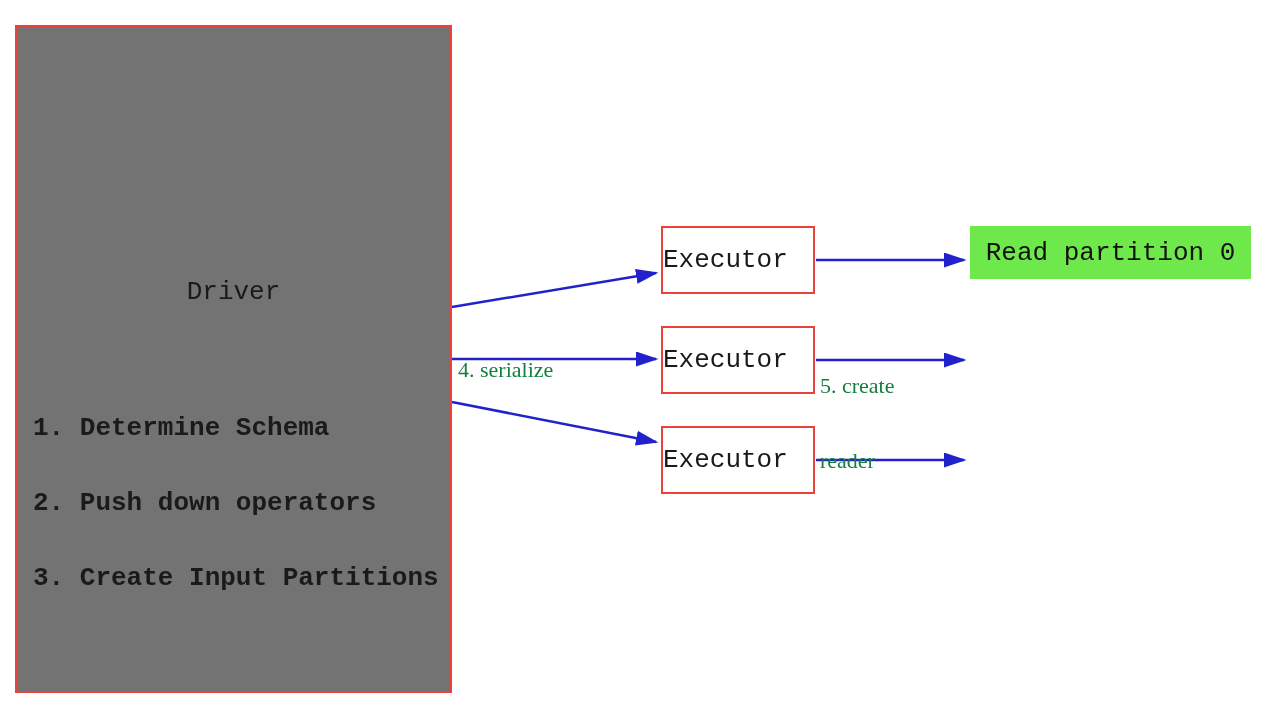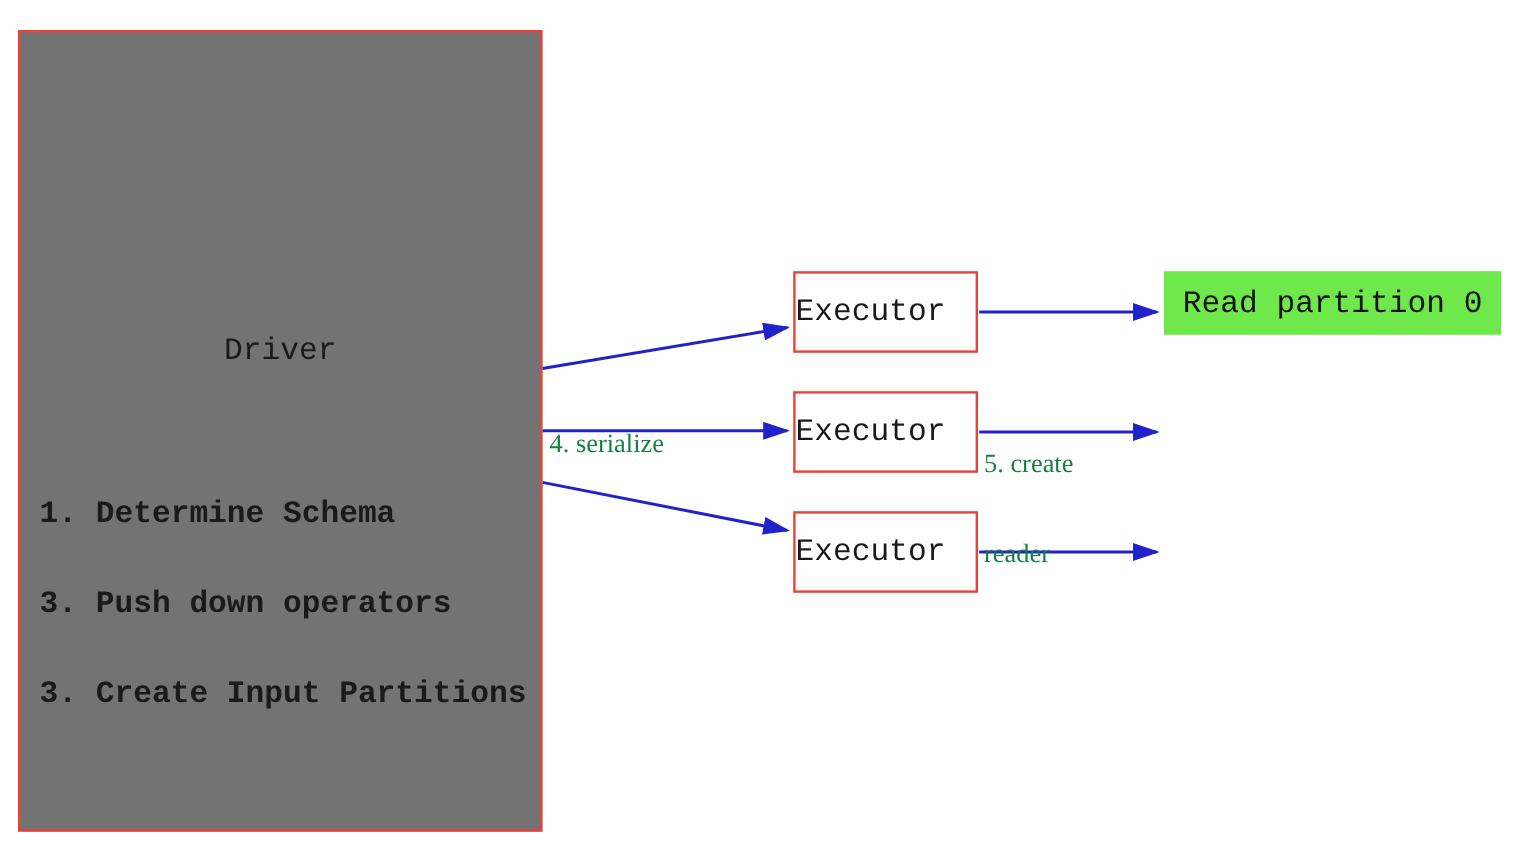--- a/index.html
+++ b/index.html
@@ -96,21 +96,21 @@
       <line x1="816" y1="260" x2="964" y2="260" marker-end="url(#ah)"></line>
       <line x1="816" y1="360" x2="964" y2="360" marker-end="url(#ah)"></line>
       <line x1="816" y1="460" x2="964" y2="460" marker-end="url(#ah)"></line>
     </g>
   </svg>
 
   <div class="box driver">
     <div class="driver-title">Driver</div>
     <div class="driver-steps">
       <div>1. Determine Schema</div>
-      <div>3. Push down operators</div>
+      <div>2. Push down operators</div>
       <div>3. Create Input Partitions</div>
     </div>
   </div>
 
   <div class="box executor row1">
     <span>Executor</span>
   </div>
   <div class="box executor row2">
     <span>Executor</span>
   </div>

